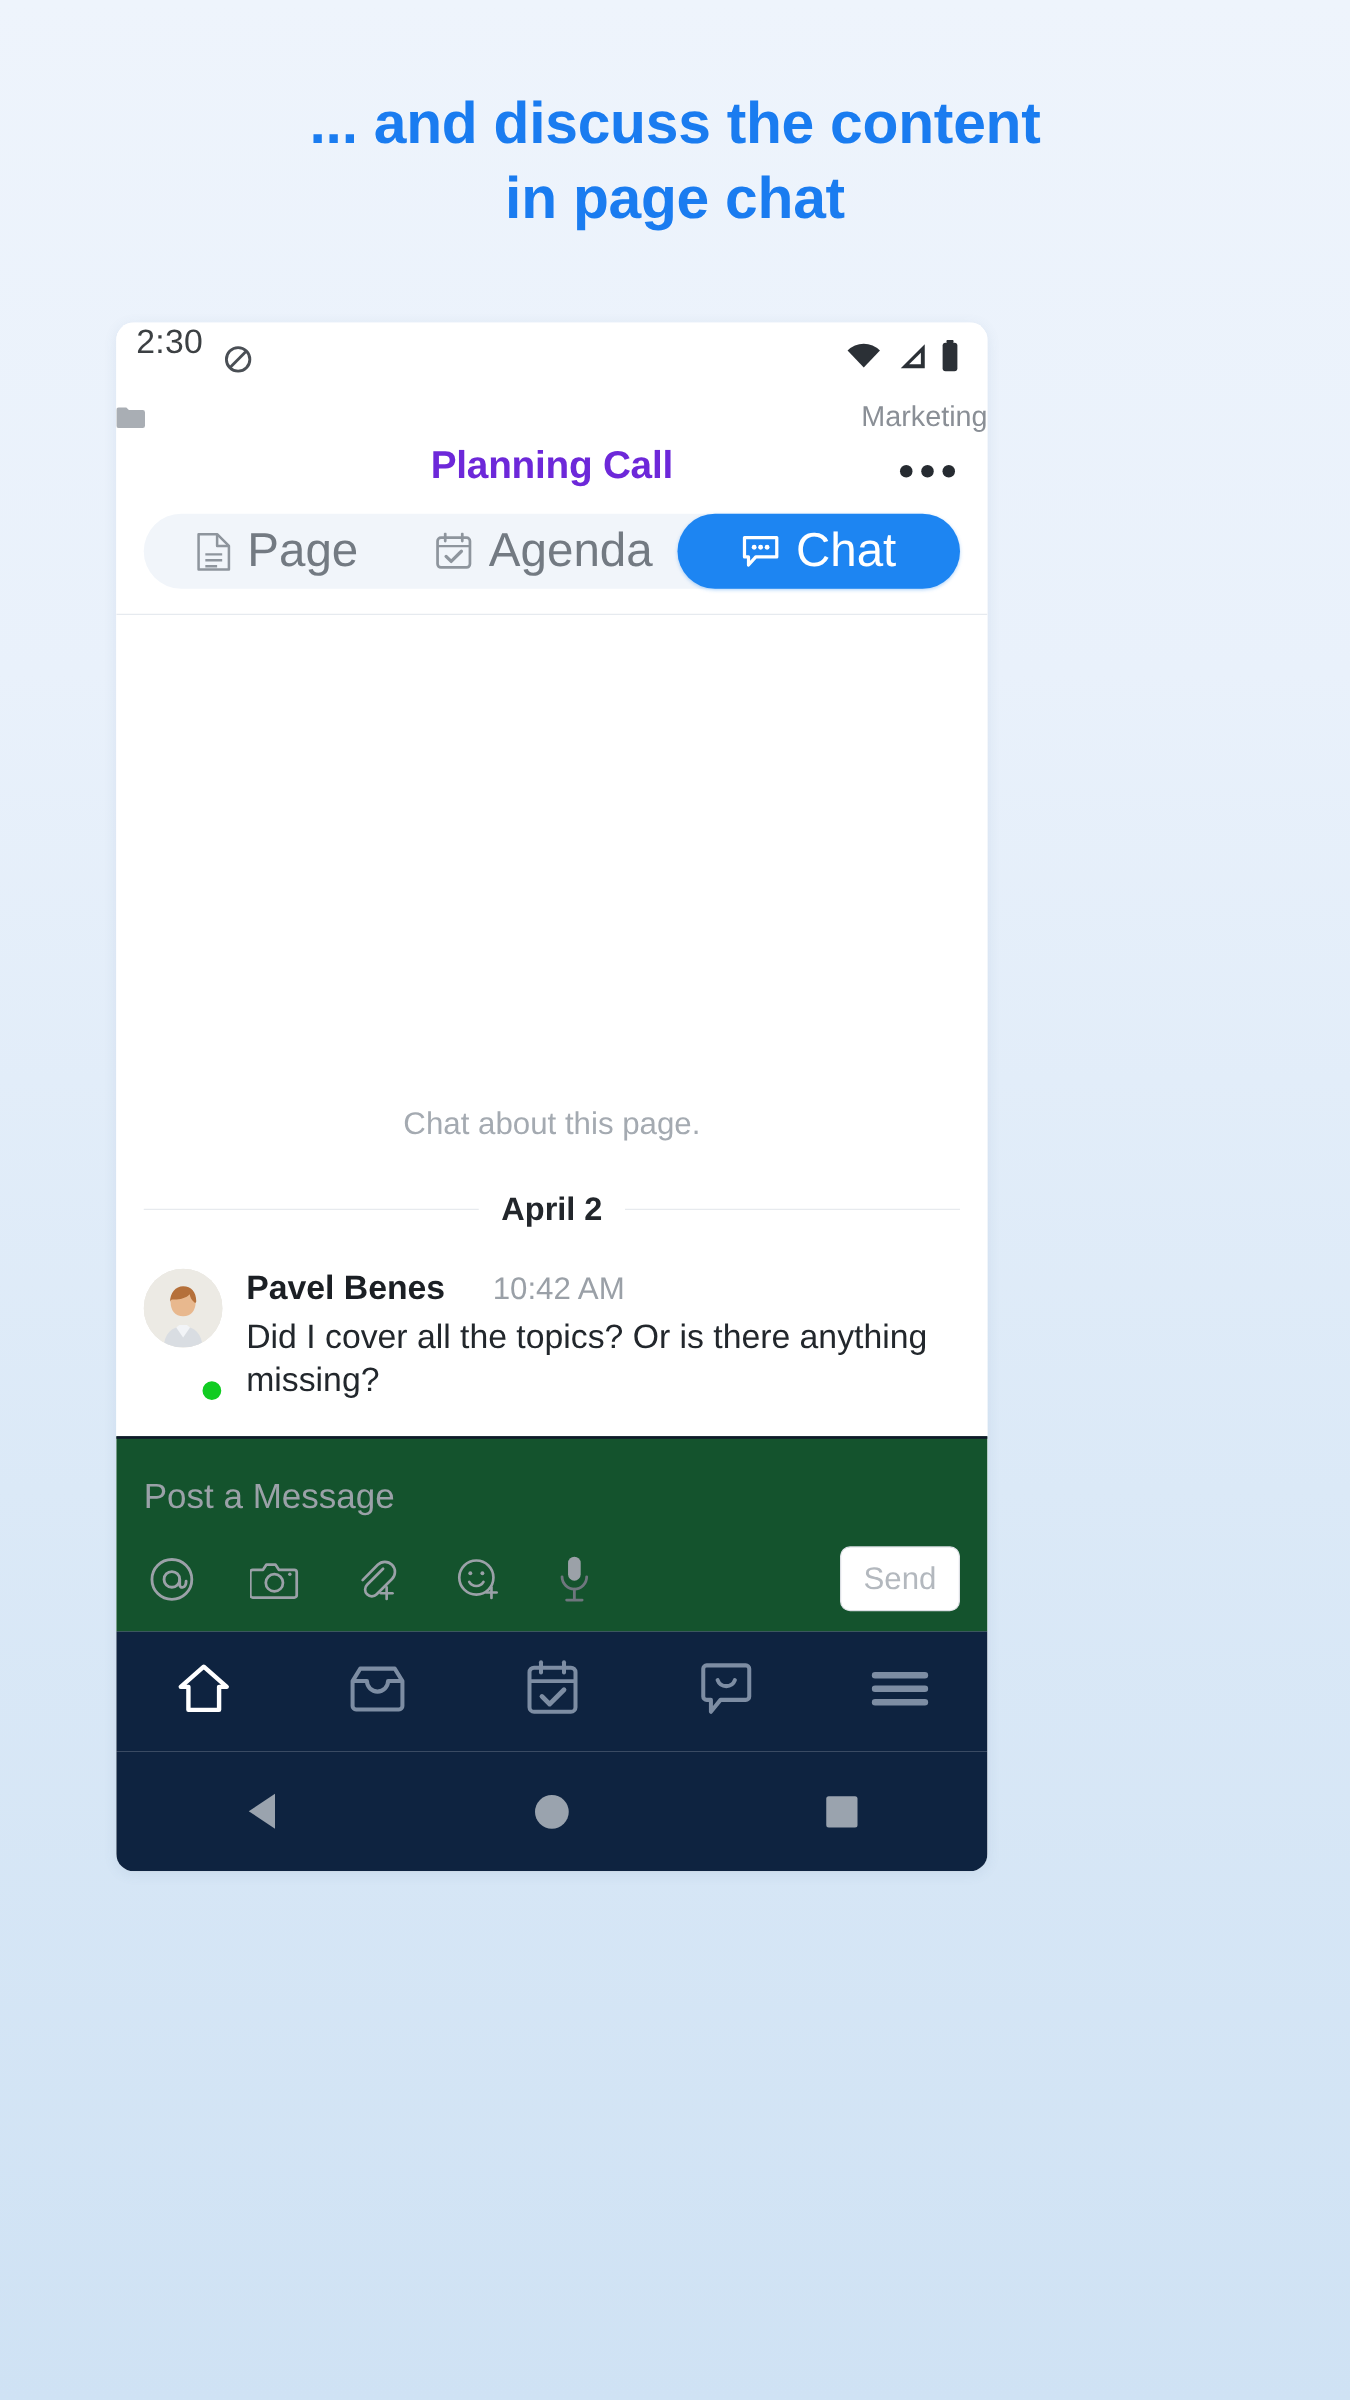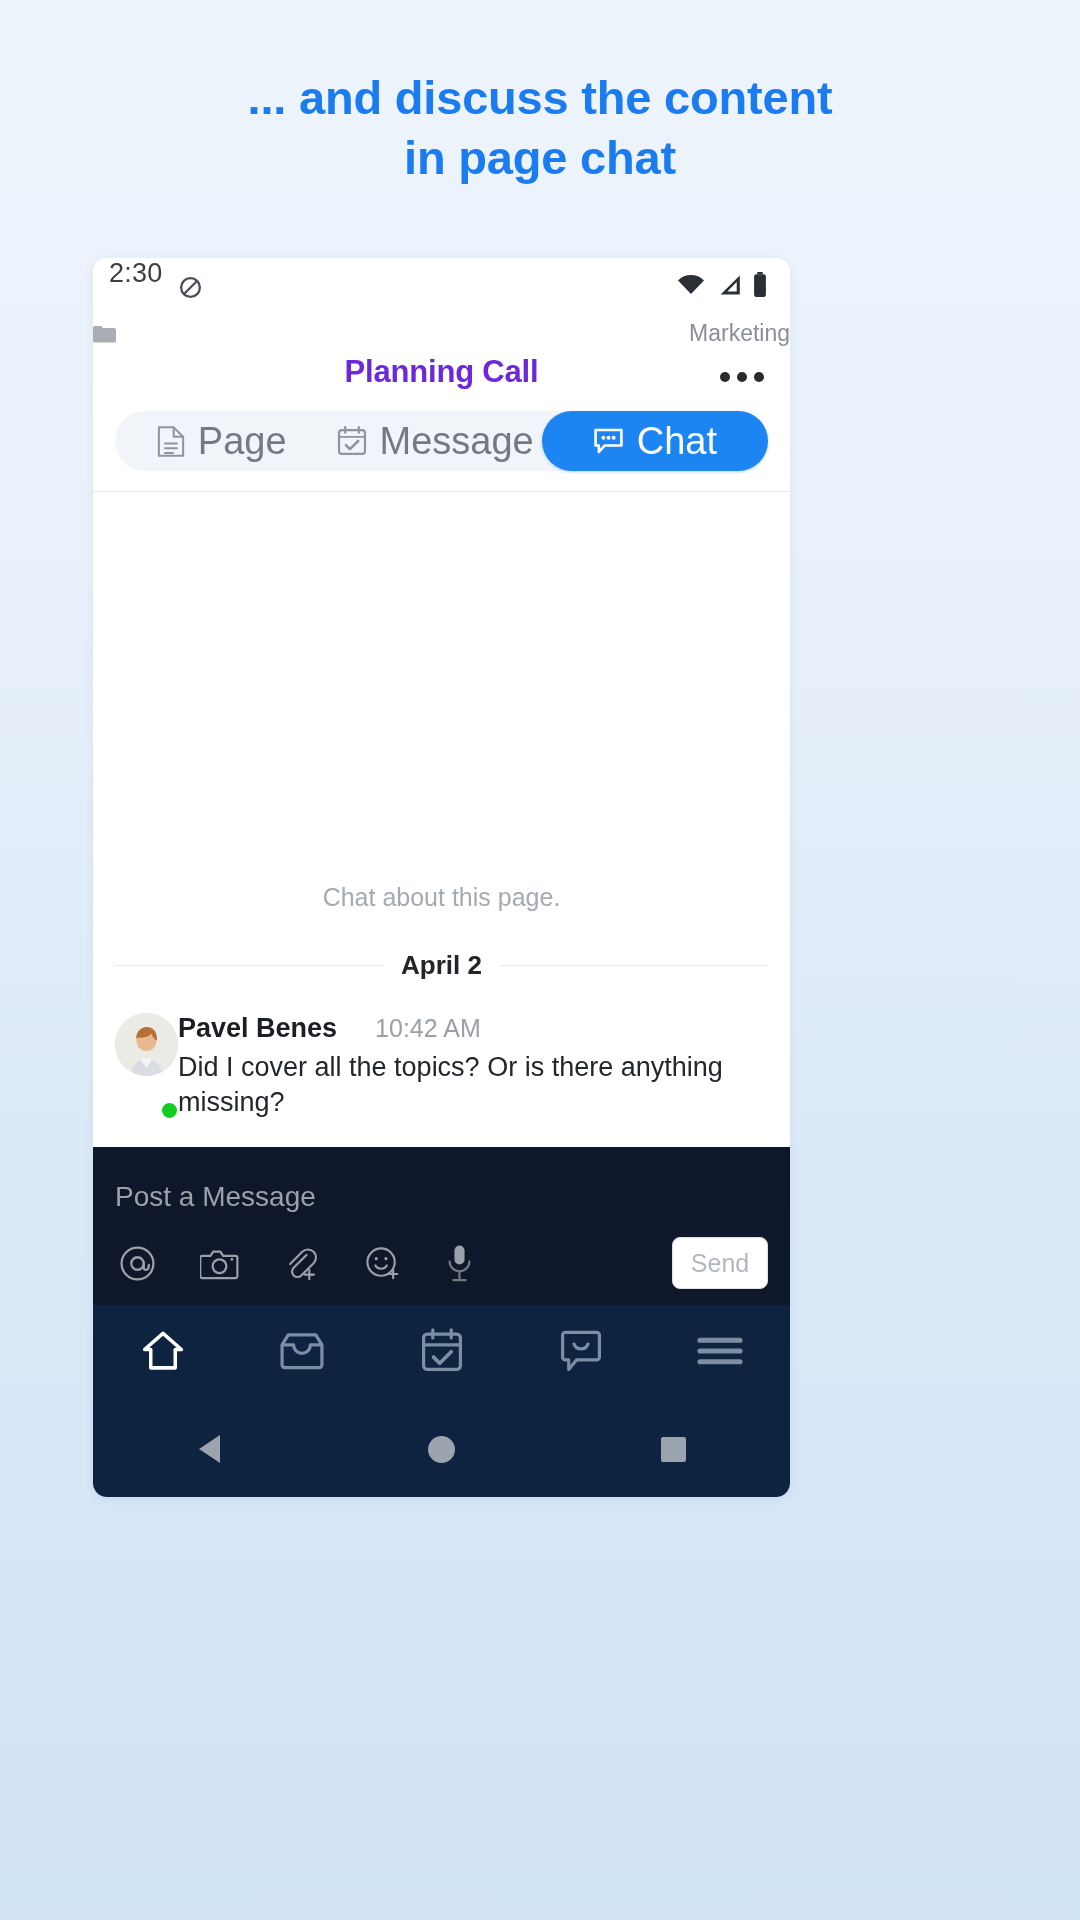--- a/index.html
+++ b/index.html
@@ -158,20 +158,21 @@
   }
   .date-divider .line { flex: 1; height: 1px; background: #e7eaee; }
   .date-divider .label {
     font-size: 26px;
     font-weight: bold;
     color: #22262b;
   }
 
   .message {
     display: flex;
+    gap: 19px;
     padding: 22px 22px 26px 22px;
   }
   .avatar-wrap { position: relative; flex: 0 0 63px; }
   .avatar {
     width: 63px; height: 63px;
     border-radius: 50%;
     overflow: hidden;
     background: #e7e4de;
     position: relative;
   }
@@ -191,23 +192,23 @@
   .msg-time { font-size: 25px; color: #9aa0a7; margin-left: 24px; }
   .msg-text {
     margin-top: 6px;
     font-size: 27px;
     color: #22272c;
     line-height: 1.32;
   }
 
   
   .composer {
-    border-top: 4px solid #0f172a;
+    border-top: 2px solid #0f172a;
     padding: 30px 22px 16px 22px;
-    background: #0f172a;
+    background: #14532d;
     position: relative;
   }
   .composer-placeholder {
     font-size: 28px;
     color: #9ba1a8;
     padding-bottom: 24px;
   }
   .composer-row {
     display: flex;
     align-items: center;
@@ -352,21 +353,21 @@
       <div class="tab">
         <span class="tab-icon">
           <svg width="30" height="30" viewBox="0 0 22 22">
             <rect x="1.5" y="3" width="19" height="17.5" rx="2" fill="none" stroke="#8e959d" stroke-width="1.6"></rect>
             <line x1="6" y1="0.8" x2="6" y2="5" stroke="#8e959d" stroke-width="1.6" stroke-linecap="round"></line>
             <line x1="16" y1="0.8" x2="16" y2="5" stroke="#8e959d" stroke-width="1.6" stroke-linecap="round"></line>
             <line x1="1.5" y1="8" x2="20.5" y2="8" stroke="#8e959d" stroke-width="1.4"></line>
             <path d="M6.5 14 L9.5 17 L15.5 11" fill="none" stroke="#8e959d" stroke-width="1.9" stroke-linecap="round" stroke-linejoin="round"></path>
           </svg>
         </span>
-        <span>Message</span>
+        <span>Agenda</span>
       </div>
 
       <div class="tab active">
         <span class="tab-icon">
           <svg width="31" height="28" viewBox="0 0 24 21">
             <path d="M2 2 H22 V14 H9 L4.5 19 V14 H2 Z" fill="none" stroke="#ffffff" stroke-width="2" stroke-linejoin="round"></path>
             <circle cx="8" cy="8" r="1.5" fill="#ffffff"></circle>
             <circle cx="12" cy="8" r="1.5" fill="#ffffff"></circle>
             <circle cx="16" cy="8" r="1.5" fill="#ffffff"></circle>
           </svg>

